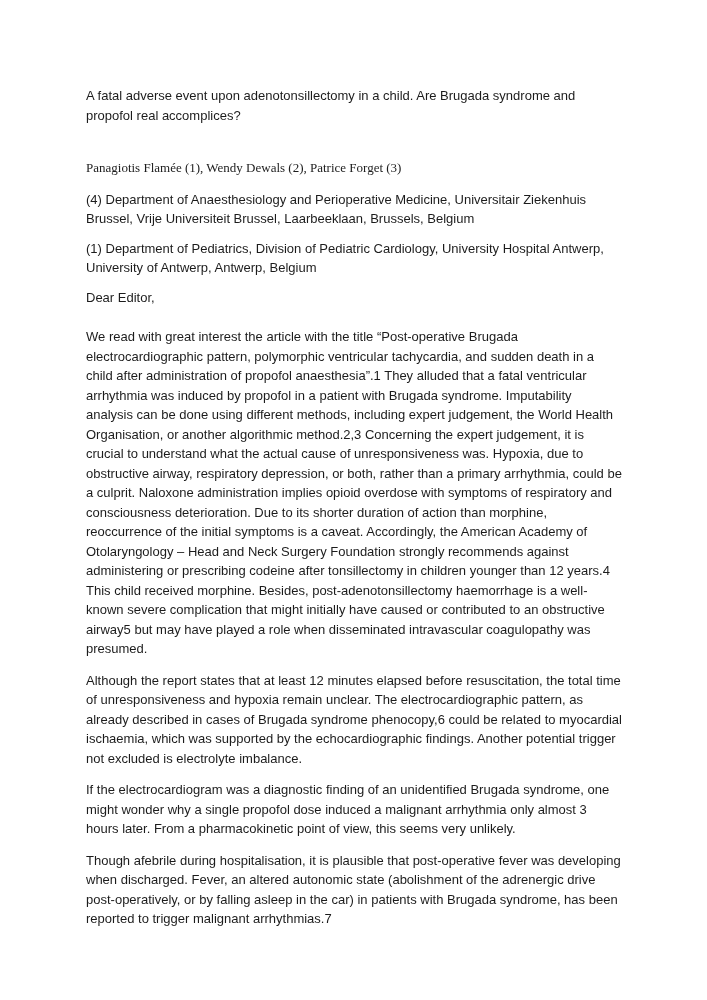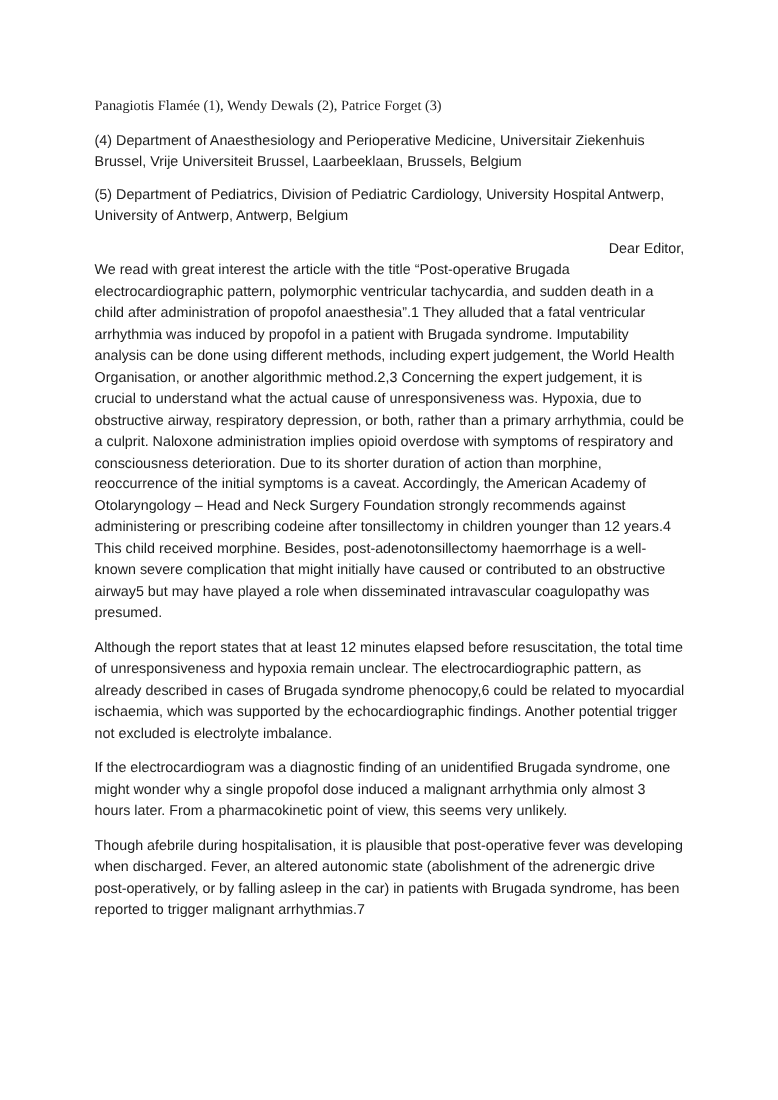--- a/index.html
+++ b/index.html
@@ -31,34 +31,34 @@
     margin-bottom: 12px;
     font-family: Liberation Serif, serif;
   }
   p.affiliation {
     margin-bottom: 10px;
   }
   p.affiliation-last {
     margin-bottom: 40px;
   }
   p.salutation {
-    margin-bottom: 0;
-    text-align: right;
+    margin-bottom: 20px;
   }
 </style>
 </head>
 <body>
 
 <div class="page">
+  <p class="doc-title">A fatal adverse event upon adenotonsillectomy in a child. Are Brugada syndrome and propofol real accomplices?</p>
 
   <p class="author-line">Panagiotis Flamée (1), Wendy Dewals (2), Patrice Forget (3)</p>
 
   <p class="affiliation">(4) Department of Anaesthesiology and Perioperative Medicine, Universitair Ziekenhuis Brussel, Vrije Universiteit Brussel, Laarbeeklaan, Brussels, Belgium</p>
 
-  <p class="affiliation">(5) Department of Pediatrics, Division of Pediatric Cardiology, University Hospital Antwerp, University of Antwerp, Antwerp, Belgium</p>
+  <p class="affiliation">(1) Department of Pediatrics, Division of Pediatric Cardiology, University Hospital Antwerp, University of Antwerp, Antwerp, Belgium</p>
 
 
   <p class="salutation">Dear Editor,</p>
 
   <p class="body-paragraph">We read with great interest the article with the title “Post-operative Brugada electrocardiographic pattern, polymorphic ventricular tachycardia, and sudden death in a child after administration of propofol anaesthesia”.1 They alluded that a fatal ventricular arrhythmia was induced by propofol in a patient with Brugada syndrome. Imputability analysis can be done using different methods, including expert judgement, the World Health Organisation, or another algorithmic method.2,3 Concerning the expert judgement, it is crucial to understand what the actual cause of unresponsiveness was. Hypoxia, due to obstructive airway, respiratory depression, or both, rather than a primary arrhythmia, could be a culprit. Naloxone administration implies opioid overdose with symptoms of respiratory and consciousness deterioration. Due to its shorter duration of action than morphine, reoccurrence of the initial symptoms is a caveat. Accordingly, the American Academy of Otolaryngology – Head and Neck Surgery Foundation strongly recommends against administering or prescribing codeine after tonsillectomy in children younger than 12 years.4 This child received morphine. Besides, post-adenotonsillectomy haemorrhage is a well-known severe complication that might initially have caused or contributed to an obstructive airway5 but may have played a role when disseminated intravascular coagulopathy was presumed.</p>
 
   <p class="body-paragraph">Although the report states that at least 12 minutes elapsed before resuscitation, the total time of unresponsiveness and hypoxia remain unclear. The electrocardiographic pattern, as already described in cases of Brugada syndrome phenocopy,6 could be related to myocardial ischaemia, which was supported by the echocardiographic findings. Another potential trigger not excluded is electrolyte imbalance.</p>
 
   <p class="body-paragraph">If the electrocardiogram was a diagnostic finding of an unidentified Brugada syndrome, one might wonder why a single propofol dose induced a malignant arrhythmia only almost 3 hours later. From a pharmacokinetic point of view, this seems very unlikely.</p>
 

